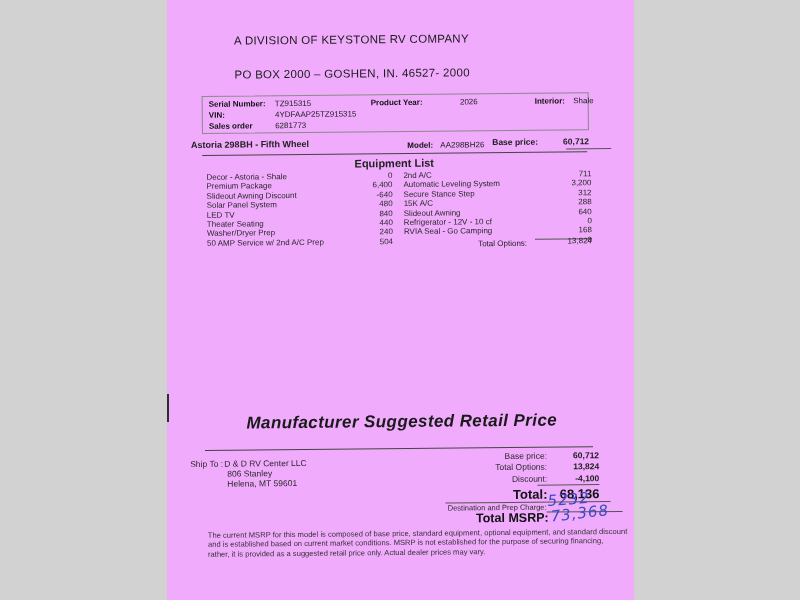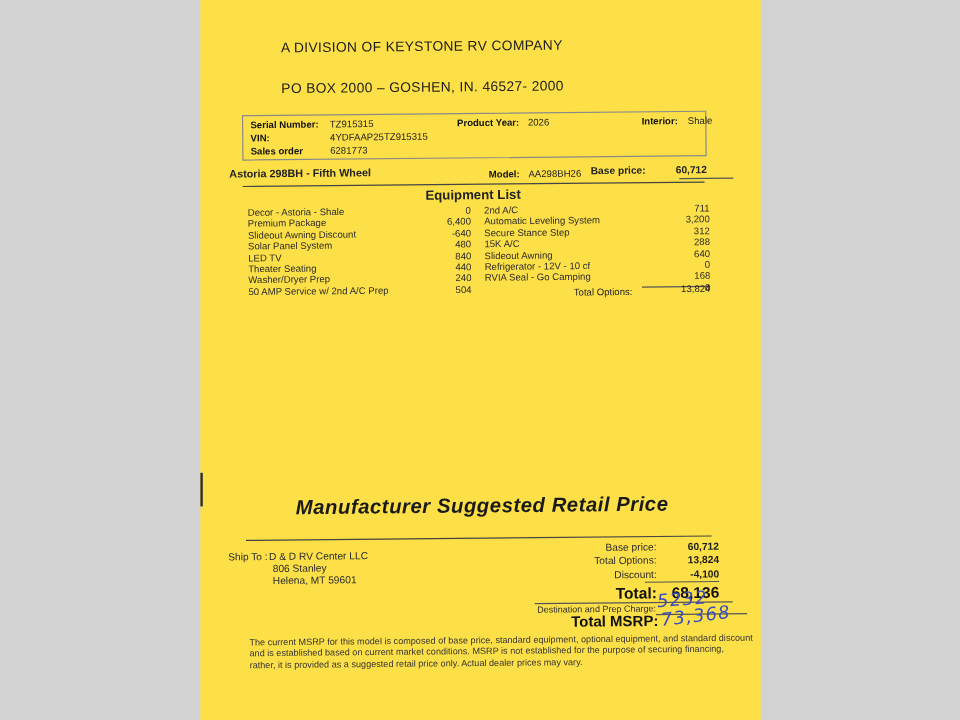--- a/index.html
+++ b/index.html
@@ -1,18 +1,18 @@
 <!DOCTYPE html>
 <html><head>
 <meta charset="utf-8">
 <style>
   * { margin:0; padding:0; box-sizing:border-box; }
   html,body { width:800px; height:600px; overflow:hidden; }
   body { background:#d2d2d2; font-family:"Liberation Sans", sans-serif; color:#222; position:relative; }
-  .page { position:absolute; left:167px; top:0; width:467px; height:600px; background:#fde047; }
+  .page { position:absolute; left:167px; top:0; width:467px; height:600px; background:#f0abfc; }
   .tilt { position:absolute; inset:0; transform:rotate(-0.55deg); transform-origin:50% 40%; }
   .abs { position:absolute; }
   .b { font-weight:bold; }
   .r { text-align:right; }
   .hdr { font-size:11.5px; letter-spacing:.3px; color:#1c1c1c; }
   .infobox { position:absolute; left:36px; top:94px; width:387px; height:38px; border:1px solid #8a8a8a; font-size:8px; line-height:11px; }
   .ib-label { font-weight:bold; color:#111; }
   .ib-row { white-space:nowrap; }
   .smline { border-top:1px solid #555; height:0; }
   .longline { border-top:1px solid #444; height:0; }
@@ -45,22 +45,22 @@
           <span class="ib-label" style="display:inline-block;width:64px;">VIN:</span>
           <span>4YDFAAP25TZ915315</span>
         </div>
         <div class="ib-row">
           <span class="ib-label" style="display:inline-block;width:64px;">Sales order</span>
           <span>6281773</span>
         </div>
       </div>
       <div class="abs" style="left:168px; top:2px;">
         <div class="ib-row">
-          <span class="ib-label" style="display:inline-block;width:62px;text-align:right;">Product Year:</span>
-          <span style="padding-left:5px;">2026</span>
+          <span class="ib-label" style="display:inline-block;width:62px;">Product Year:</span>
+          <span style="padding-left:5px;margin-left:20px;">2026</span>
         </div>
         <div class="ib-row">
           <span class="ib-label" style="display:inline-block;width:62px;text-align:right;margin-top:32px;">Model:</span>
           <span style="padding-left:5px;">AA298BH26</span>
         </div>
       </div>
       <div class="abs" style="left:308px; top:2px;margin-left:24px;">
         <div class="ib-row">
           <span class="ib-label">Interior:</span>
           <span style="padding-left:6px;">Shale</span>

